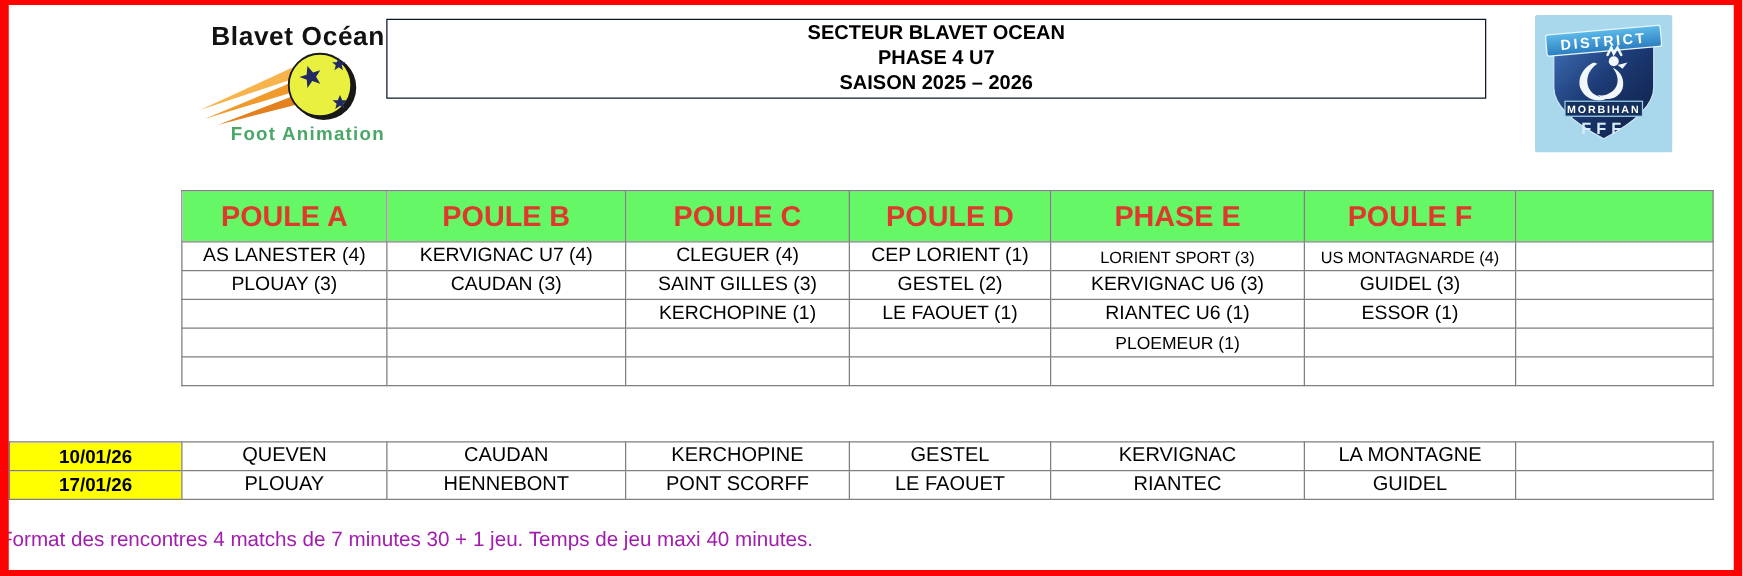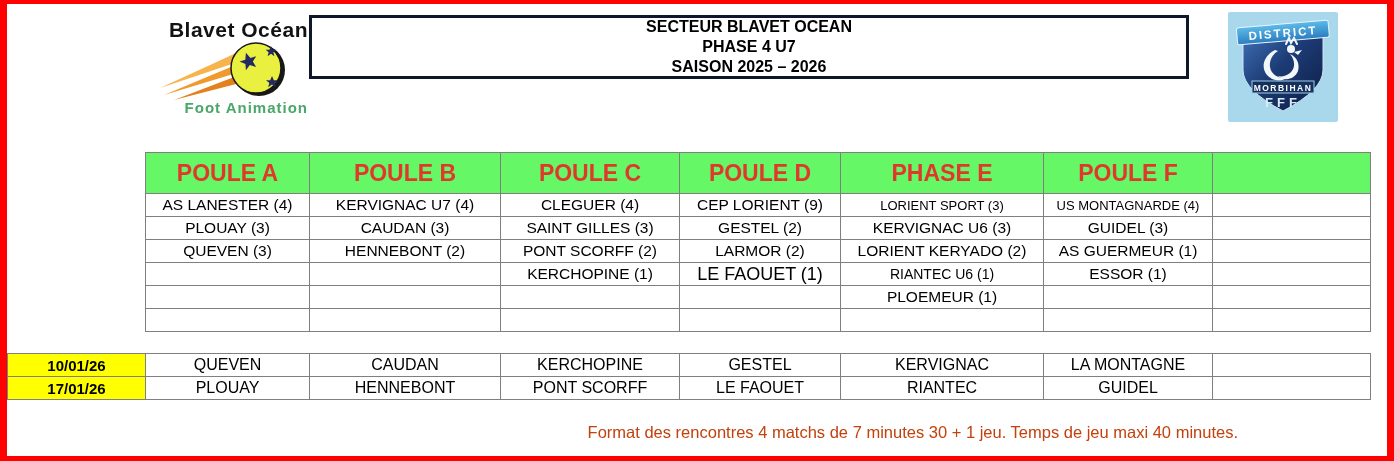--- a/index.html
+++ b/index.html
@@ -16,21 +16,21 @@
     z-index:50;
   }
   
   .logo-left{position:absolute;left:148px;top:18px;width:160px;text-align:right;}
   .logo-left .brand{font-size:21px;font-weight:bold;color:#121212;letter-spacing:.5px;}
   .logo-left .comet{margin:-2px auto 0;display:block;}
   .logo-left .sub{font-size:15px;font-weight:bold;color:#4aa768;letter-spacing:1px;margin-top:-3px;}
   
   .title-box{
     position:absolute;left:309px;top:15px;width:880px;height:64px;
-    border:3px solid #0f172a;box-sizing:border-box;
+    border:1px solid #0f172a;box-sizing:border-box;
     display:flex;flex-direction:column;justify-content:center;align-items:center;
     font-weight:bold;font-size:16px;color:#000;line-height:20px;text-align:center;
   }
   
   .logo-right{position:absolute;left:1228px;top:12px;width:110px;height:110px;}
   
   table{border-collapse:collapse;table-layout:fixed;}
   .pools{position:absolute;left:145px;top:152px;}
   .pools th,.pools td,.sched td{border:1px solid #7f7f7f;padding:0;text-align:center;
     white-space:nowrap;overflow:hidden;}
@@ -38,22 +38,22 @@
     font-size:23px;font-weight:bold;}
   .pools td{height:22px;font-size:15.5px;color:#000;margin-top:18px;}
   .pools tbody tr:nth-child(1) td:nth-child(5){font-size:13px;}
   .pools tbody tr:nth-child(1) td:nth-child(6){font-size:13px;}
   .pools tbody tr:nth-child(4) td:nth-child(4){font-size:18px;}
   .pools tbody tr:nth-child(4) td:nth-child(5){font-size:14px;}
   .sched{position:absolute;left:7px;top:353px;padding-left:12px;}
   .sched td{height:22px;font-size:16px;color:#000;}
   .sched td.date{background:var(--date-bg);font-weight:bold;font-size:15px;}
   
-  .format-note{position:absolute;left:0;top:423px;width:1238px;text-align:right;
-    font-size:16.5px;color:#c2410c;}
+  .format-note{position:absolute;left:0;top:423px;width:1238px;text-align:left;
+    font-size:16.5px;color:#a21caf;}
 </style>
 </head>
 <body>
 
 <div class="page-border"></div>
 
 <div class="logo-left">
   <div class="brand">Blavet Océan</div>
   <svg class="comet" width="140" height="62" viewBox="0 0 140 62">
     <polygon points="2,48 76,14 80,22" fill="#f7b34c"></polygon>
@@ -125,41 +125,32 @@
         <th>PHASE E</th>
         <th>POULE F</th>
         <th></th>
       </tr>
     </thead>
   <tbody>
       <tr>
         <td>AS LANESTER (4)</td>
         <td>KERVIGNAC U7 (4)</td>
         <td>CLEGUER (4)</td>
-        <td>CEP LORIENT (9)</td>
+        <td>CEP LORIENT (1)</td>
         <td>LORIENT SPORT (3)</td>
         <td>US MONTAGNARDE (4)</td>
         <td></td>
       </tr>
       <tr>
         <td>PLOUAY (3)</td>
         <td>CAUDAN (3)</td>
         <td>SAINT GILLES (3)</td>
         <td>GESTEL (2)</td>
         <td>KERVIGNAC U6 (3)</td>
         <td>GUIDEL (3)</td>
-        <td></td>
-      </tr>
-      <tr>
-        <td>QUEVEN (3)</td>
-        <td>HENNEBONT (2)</td>
-        <td>PONT SCORFF (2)</td>
-        <td>LARMOR (2)</td>
-        <td>LORIENT KERYADO (2)</td>
-        <td>AS GUERMEUR (1)</td>
         <td></td>
       </tr>
       <tr>
         <td></td>
         <td></td>
         <td>KERCHOPINE (1)</td>
         <td>LE FAOUET (1)</td>
         <td>RIANTEC U6 (1)</td>
         <td>ESSOR (1)</td>
         <td></td>

